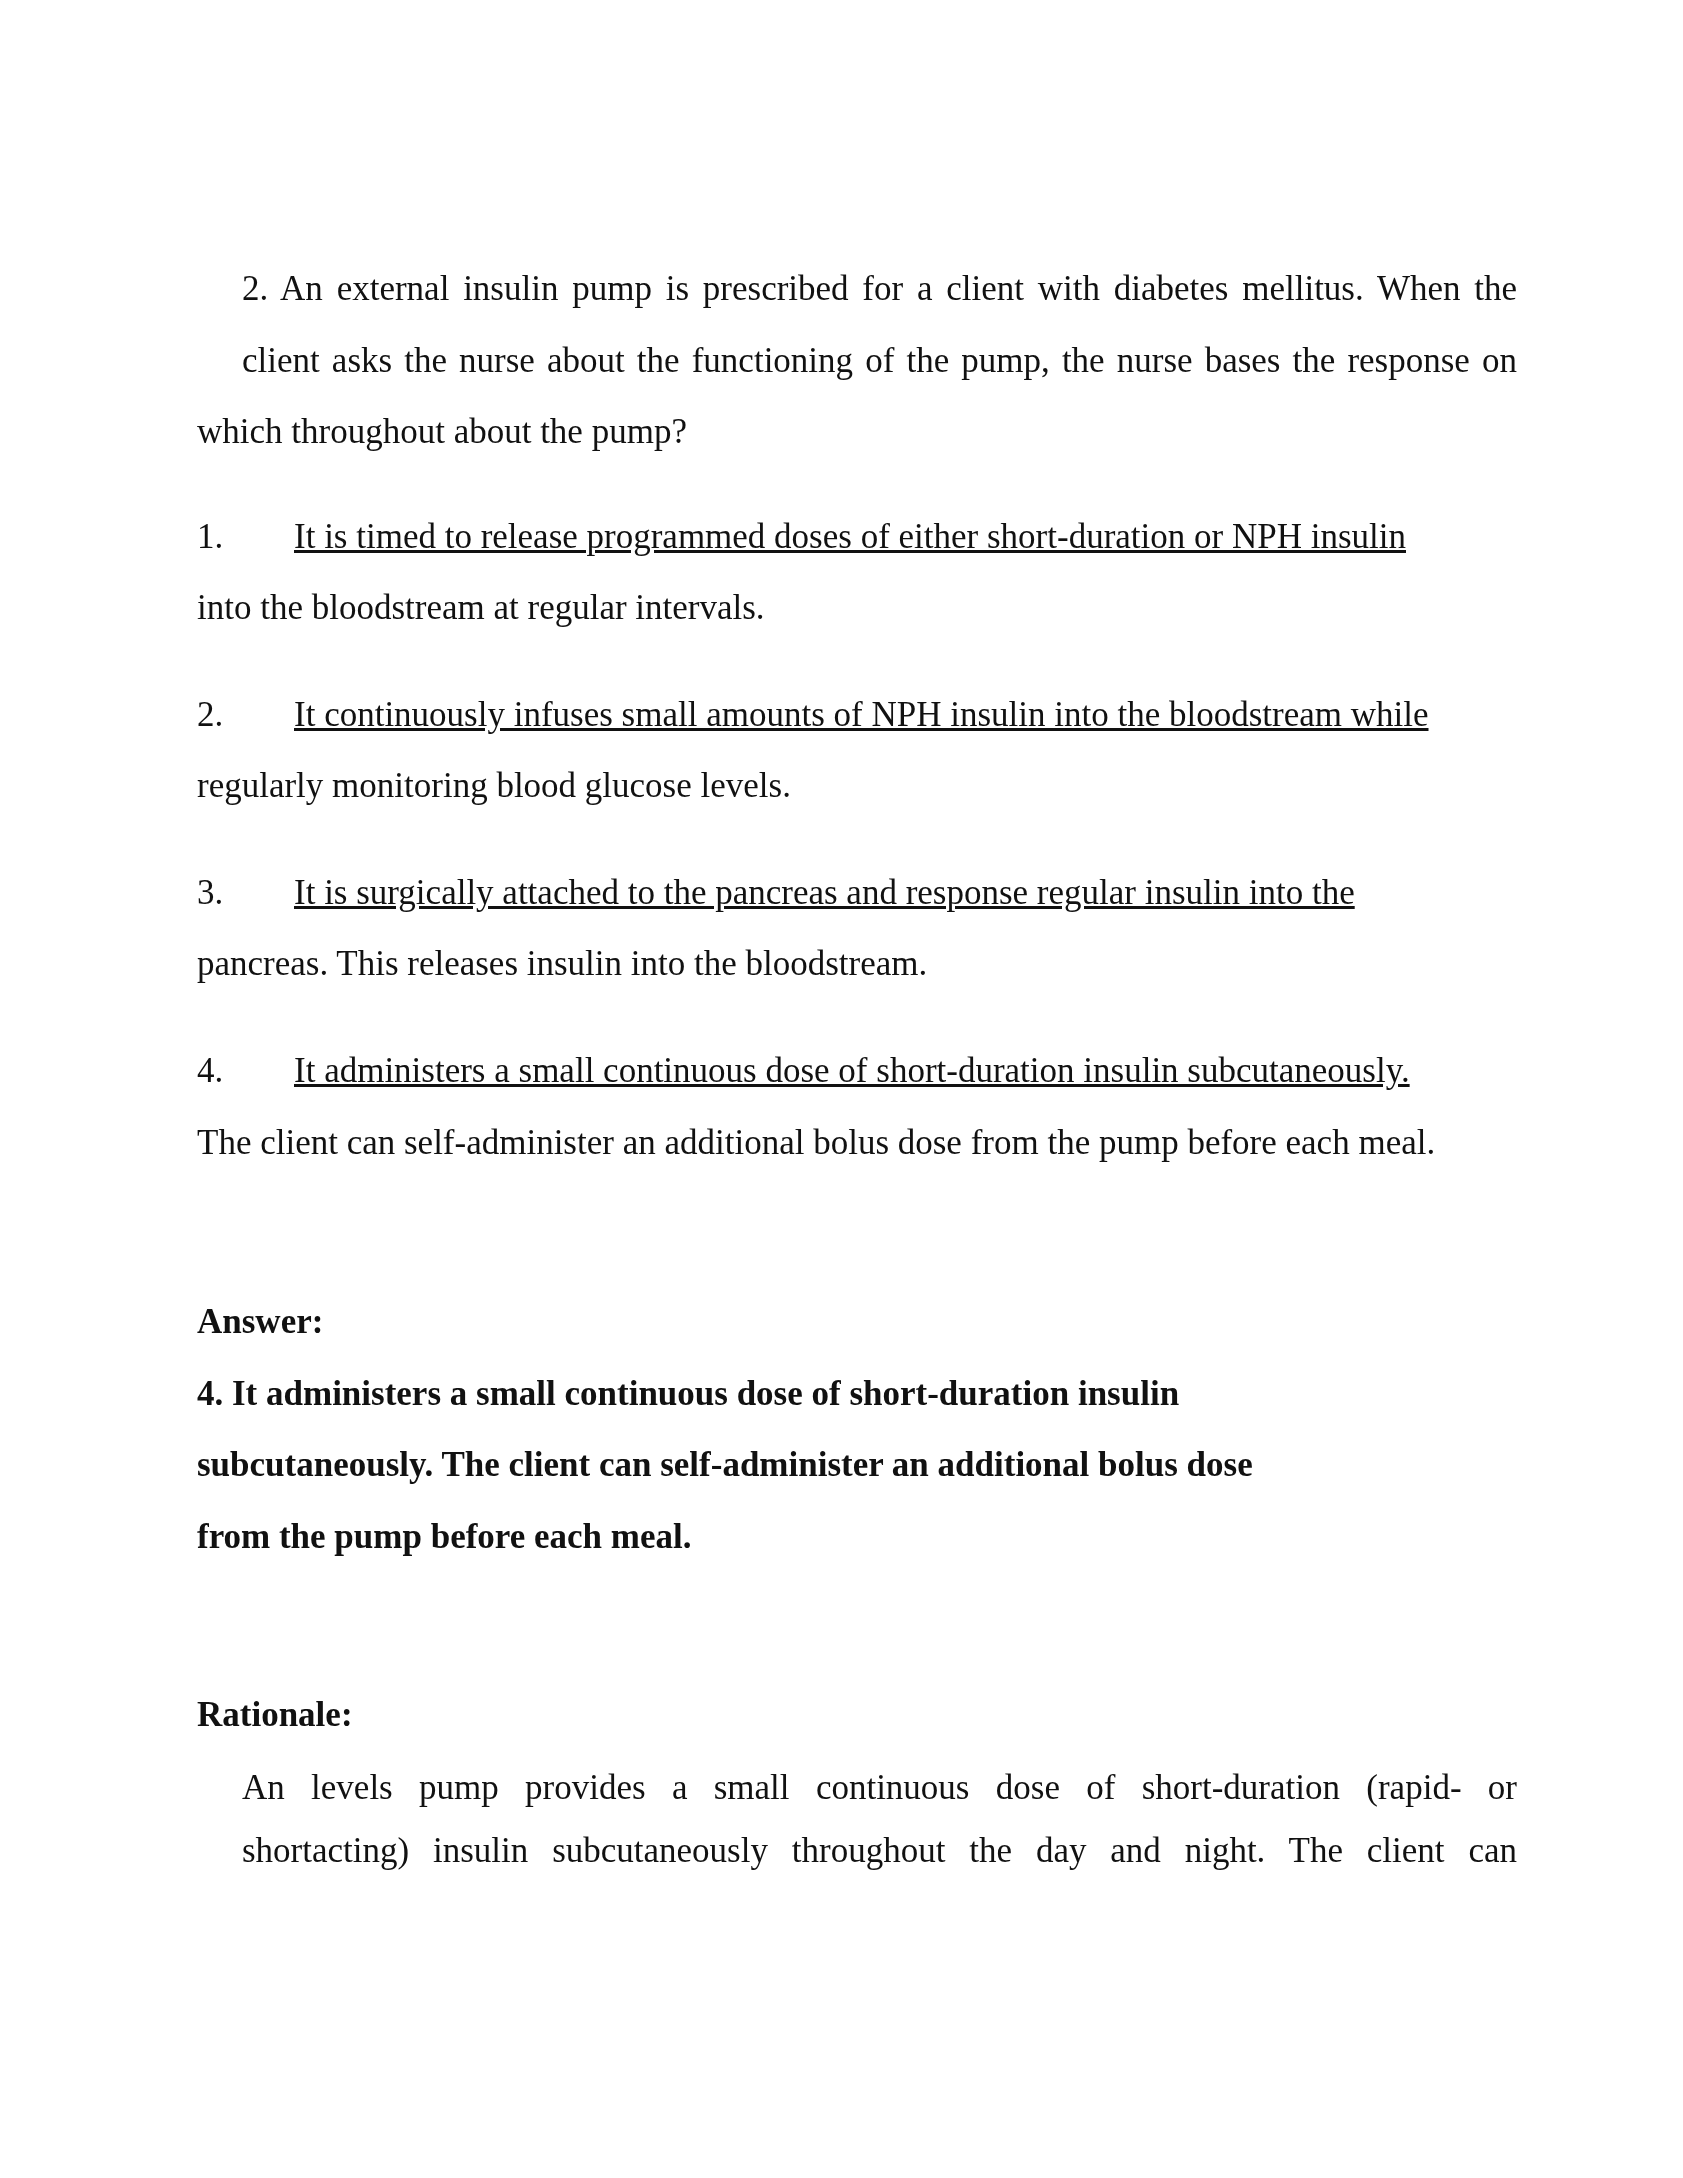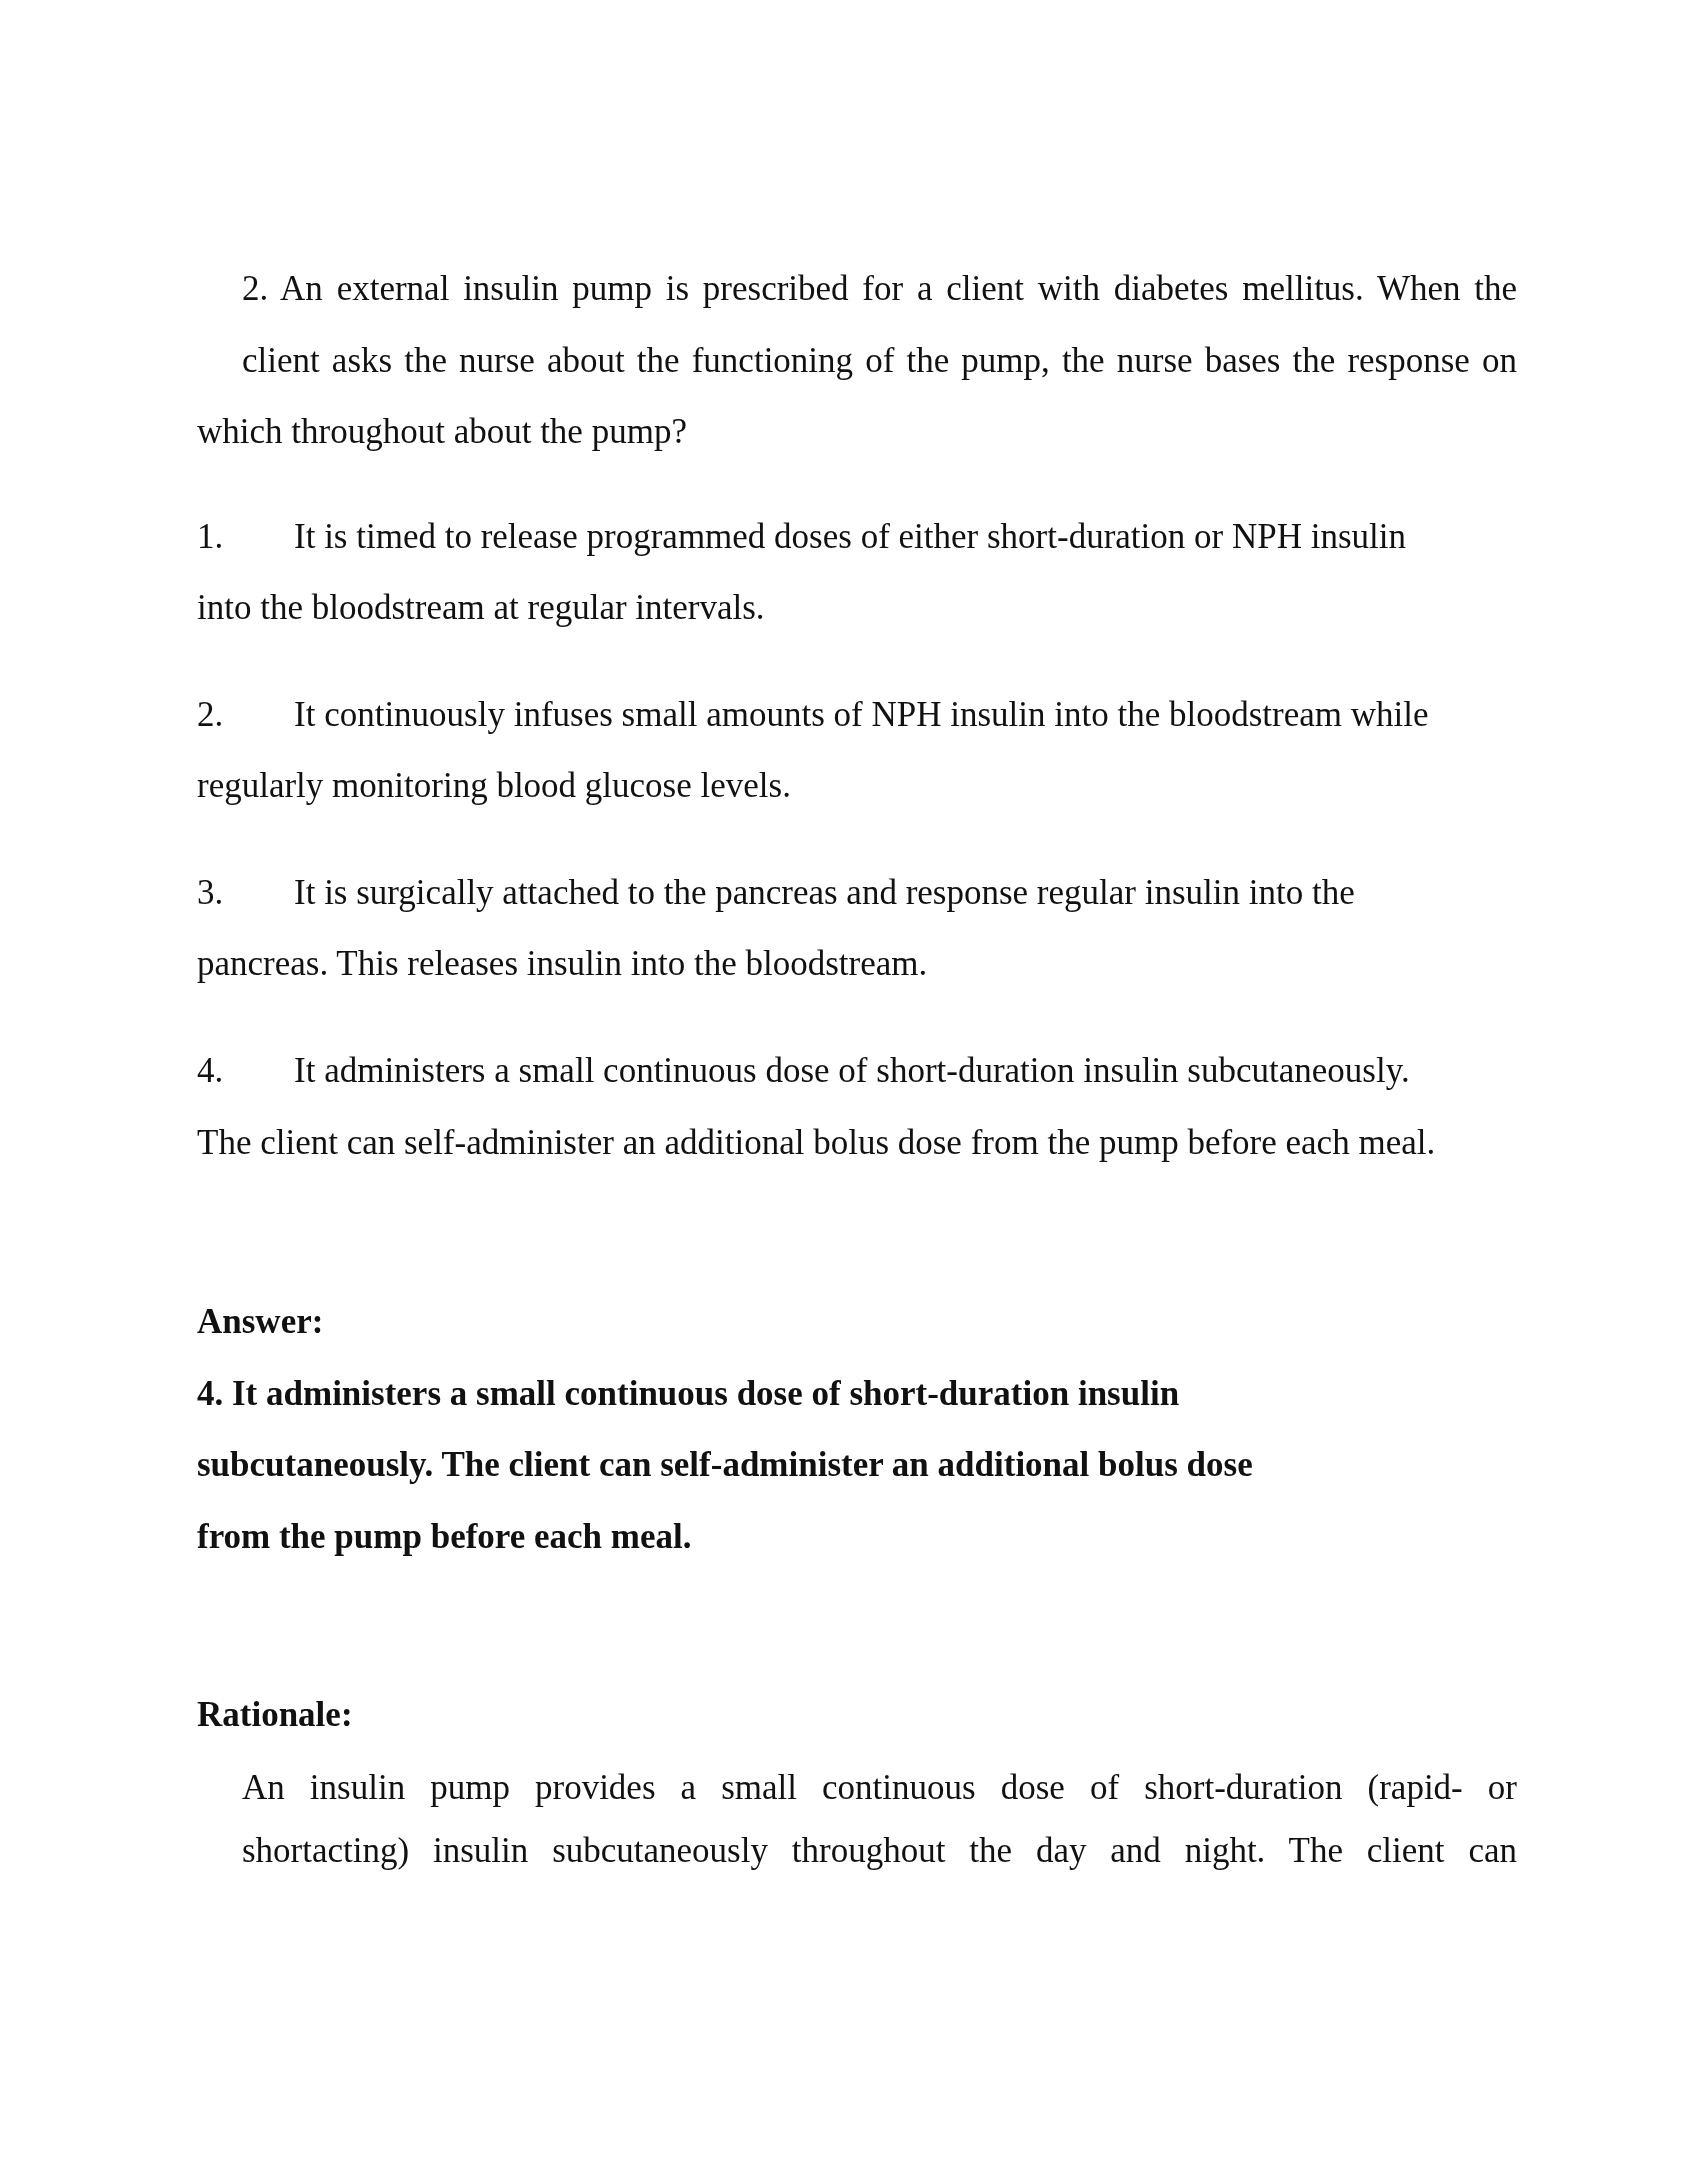--- a/index.html
+++ b/index.html
@@ -8,21 +8,21 @@
     position: absolute; left: 197px; top: 0; width: 1275px;
     font-family: "Liberation Serif", "DejaVu Serif", serif;
     color: #111111;
     font-size: 35px;
   }
   .line {
     position: absolute; left: 0; white-space: nowrap; line-height: 40px;
   }
   .just { width: 1275px; text-align: justify; text-align-last: justify; white-space: normal; margin-left: 45px; }
   .num { position: absolute; left: 0; }
-  .opt-first { position: absolute; left: 97px; white-space: nowrap; }
+  .opt-first { position: absolute; left: 97px; white-space: nowrap; text-decoration: underline; }
   .bold { font-weight: bold; }
 </style>
 </head>
 <body>
 
 <div class="page">
 
   <div>
     <div class="line just" style="top:269px">2. An external insulin pump is prescribed for a client with diabetes mellitus. When the</div>
     <div class="line just" style="top:341px">client asks the nurse about the functioning of the pump, the nurse bases the response on</div>
@@ -65,18 +65,18 @@
 
   <div>
     <div class="line bold" style="top:1302px">Answer:</div>
     <div class="line bold" style="top:1374px">4. It administers a small continuous dose of short-duration insulin</div>
     <div class="line bold" style="top:1445px">subcutaneously. The client can self-administer an additional bolus dose</div>
     <div class="line bold" style="top:1517px">from the pump before each meal.</div>
   </div>
 
   <div>
     <div class="line bold" style="top:1695px">Rationale:</div>
-    <div class="line just" style="top:1768px">An insulin pump provides a small continuous dose of short-duration (rapid- or</div>
+    <div class="line just" style="top:1768px">An levels pump provides a small continuous dose of short-duration (rapid- or</div>
     <div class="line just" style="top:1831px">shortacting) insulin subcutaneously throughout the day and night. The client can</div>
   </div>
 
 </div>
 
 
 </body></html>

